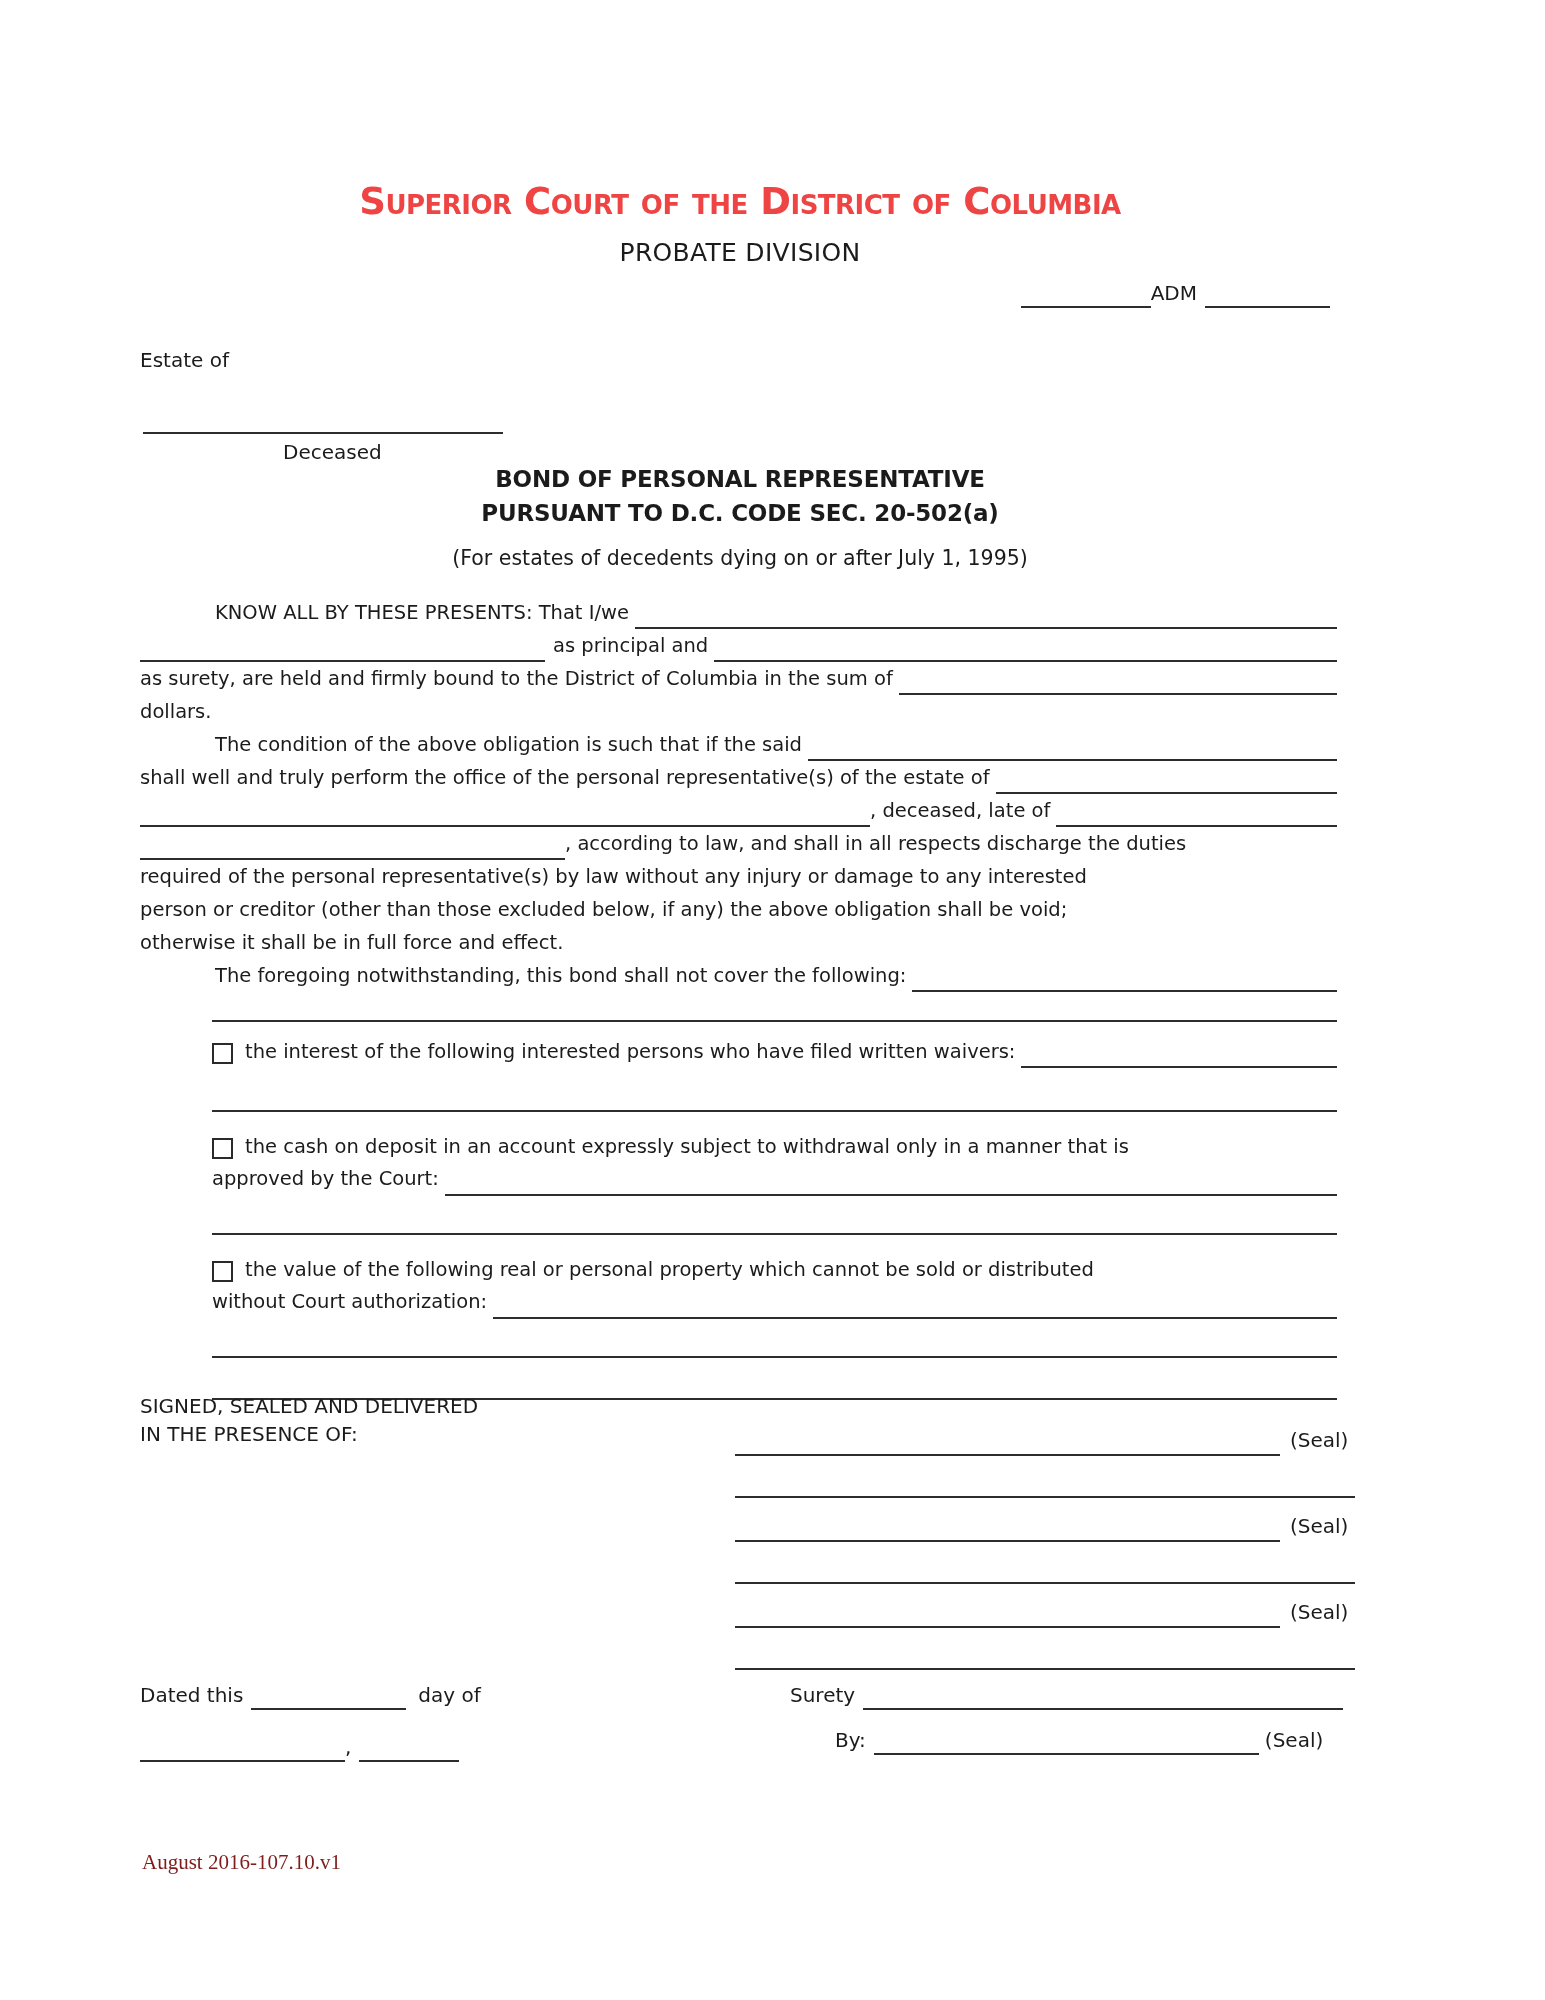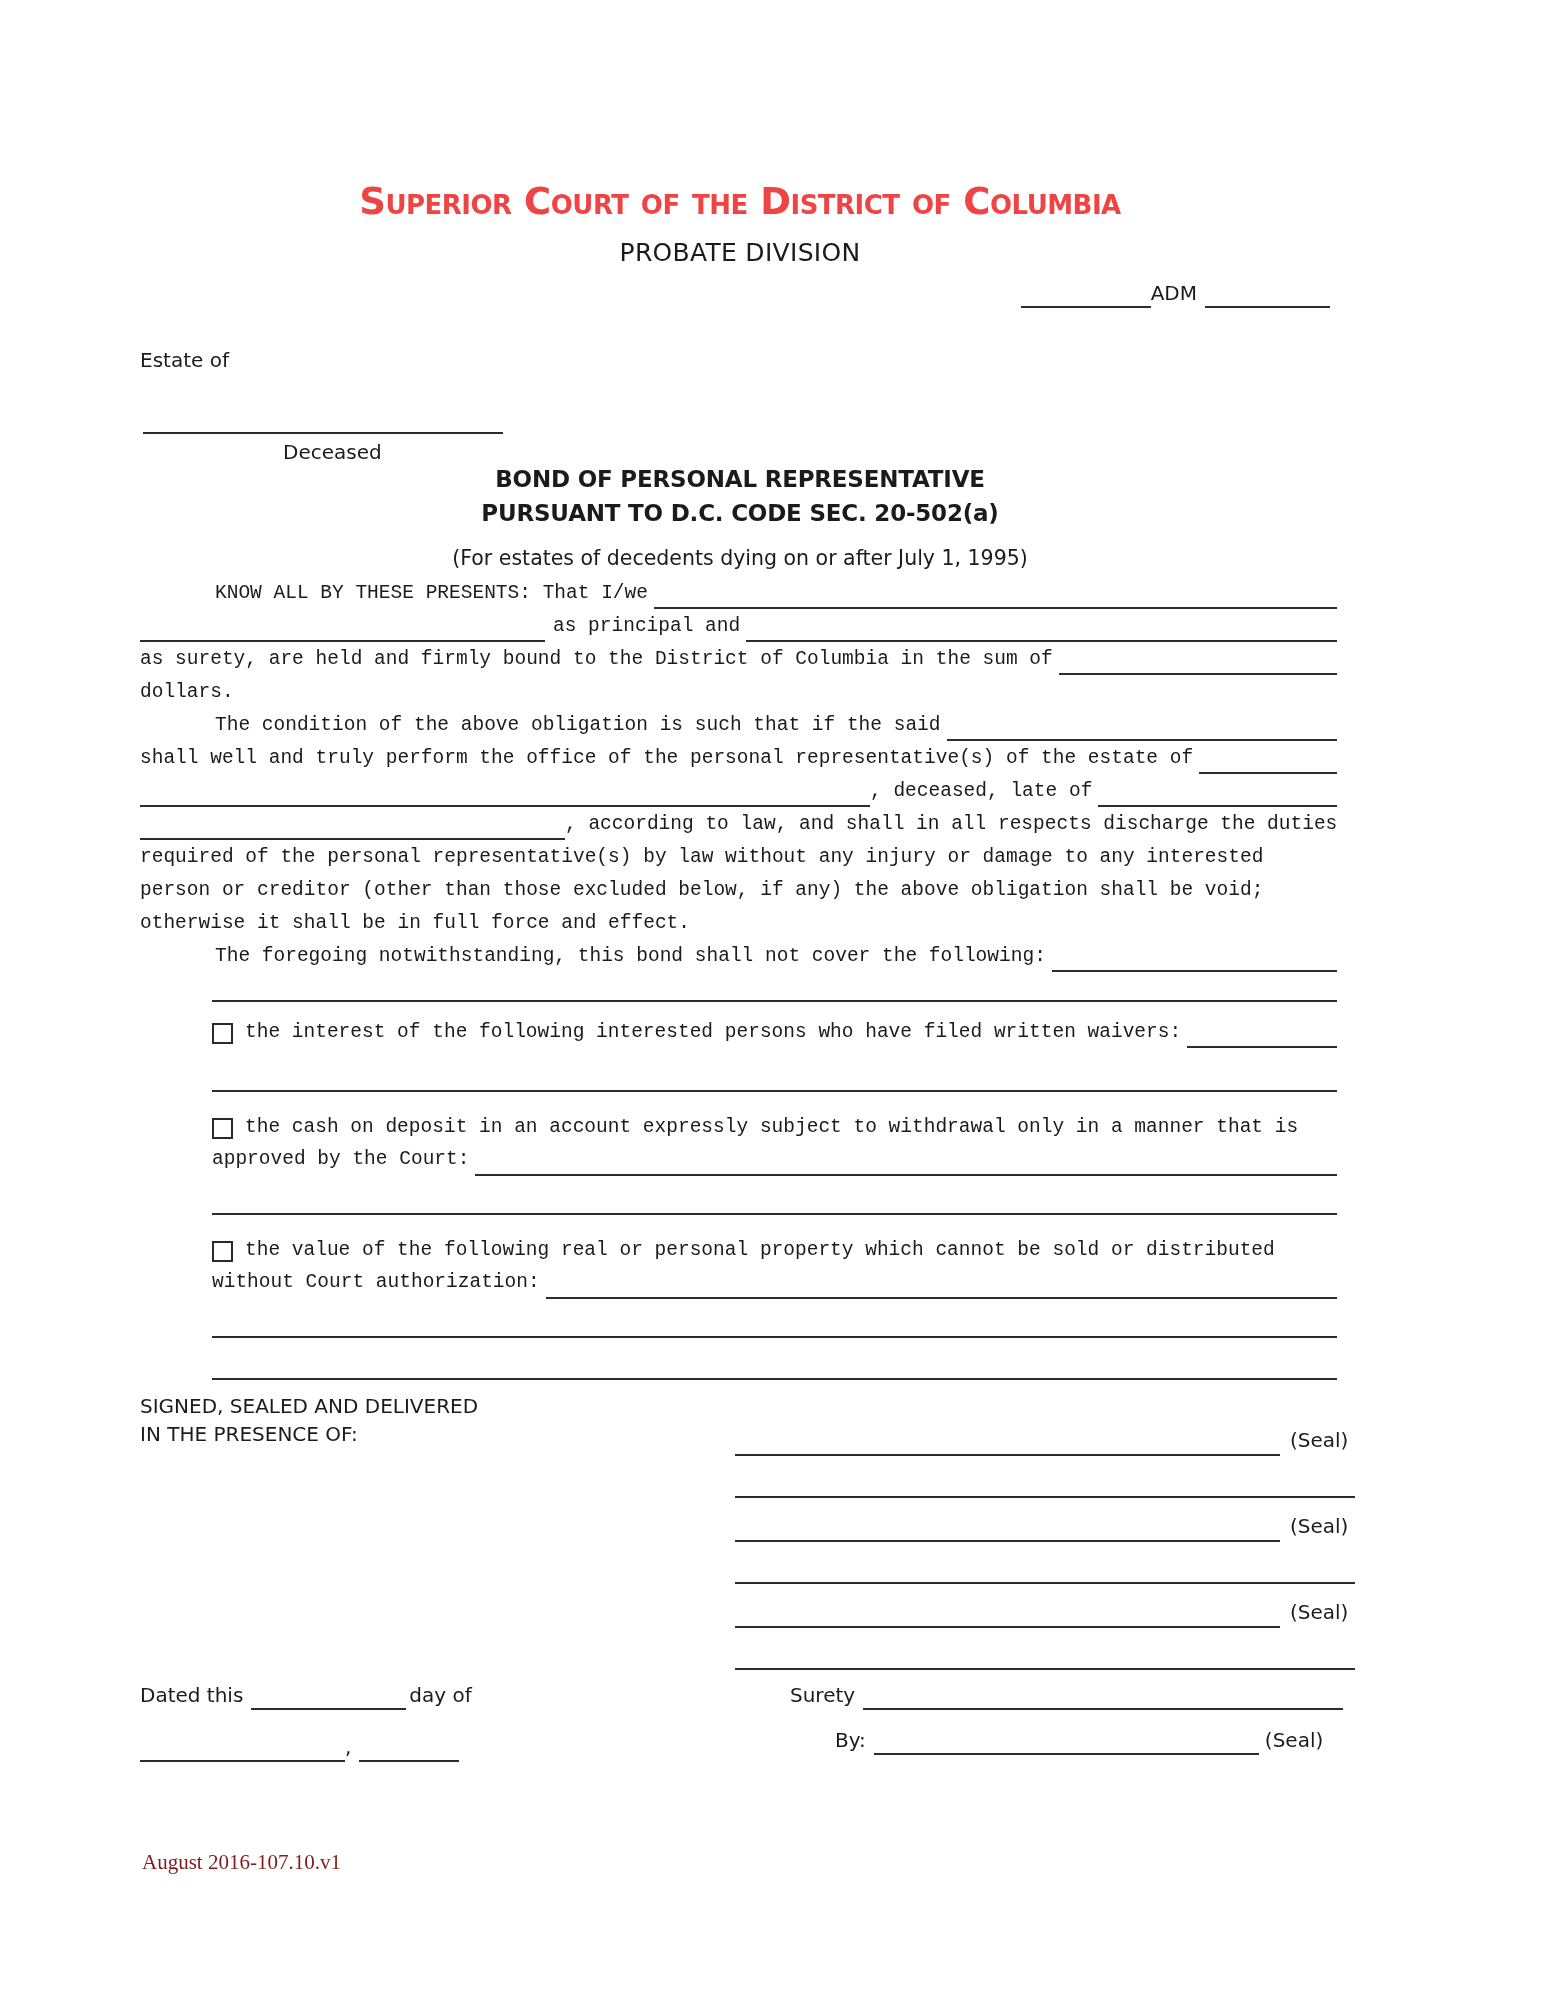--- a/index.html
+++ b/index.html
@@ -18,21 +18,21 @@
   .bond2   { left:140px; top:500px; width:1200px; text-align:center; font-weight:bold; font-size:23px; letter-spacing:-0.2px; }
   .subtitle{ left:140px; top:546px; width:1200px; text-align:center; font-size:20.5px; }
 
   
   .frow { display:flex; align-items:flex-end; font-size:20px; }
   .frow .t { line-height:30px; white-space:pre; }
   .bk { border-bottom:2px solid #2d2d2d; height:28px; align-self:flex-end; }
   .frow .bk { margin-left:8px; }
 
   
-  .bodycol { left:140px; top:576px; width:1197px;font-family:Liberation Mono, monospace; }
+  .bodycol { left:140px; top:596px; width:1197px; }
   .bl { display:flex; align-items:flex-end; height:33px; font-size:19.5px; }
   .bl .t { line-height:32px; white-space:pre; }
   .bl .bk { flex:1 1 auto; margin-left:6px; }
   .bl .bk.f { flex:0 0 auto; margin-left:0; }
   .indent { padding-left:75px; }
 
   
   .xline { border-bottom:2px solid #2d2d2d; margin-left:72px; }
 
   
@@ -193,21 +193,21 @@
     <span class="sline" style="width:545px;"></span>
     <span class="sealt">(Seal)</span>
   </div>
   <div class="abs sigrow" style="top:1640px;">
     <span class="sline" style="width:620px;"></span>
   </div>
 
   <div class="abs frow" style="left:140px; top:1680px;">
     <span class="t">Dated this</span>
     <span class="bk" style="width:155px;"></span>
-    <span class="t" style="margin-left:3px;">day of</span>
+    <span class="t" style="margin-left:12px;">day of</span>
   </div>
   <div class="abs frow" style="left:140px; top:1732px;">
     <span class="bk" style="width:205px; margin-left:0;"></span>
     <span class="t">,</span>
     <span class="bk" style="width:100px;"></span>
   </div>
 
   <div class="abs frow" style="left:790px; top:1680px;">
     <span class="t">Surety</span>
     <span class="bk" style="width:480px;"></span>

